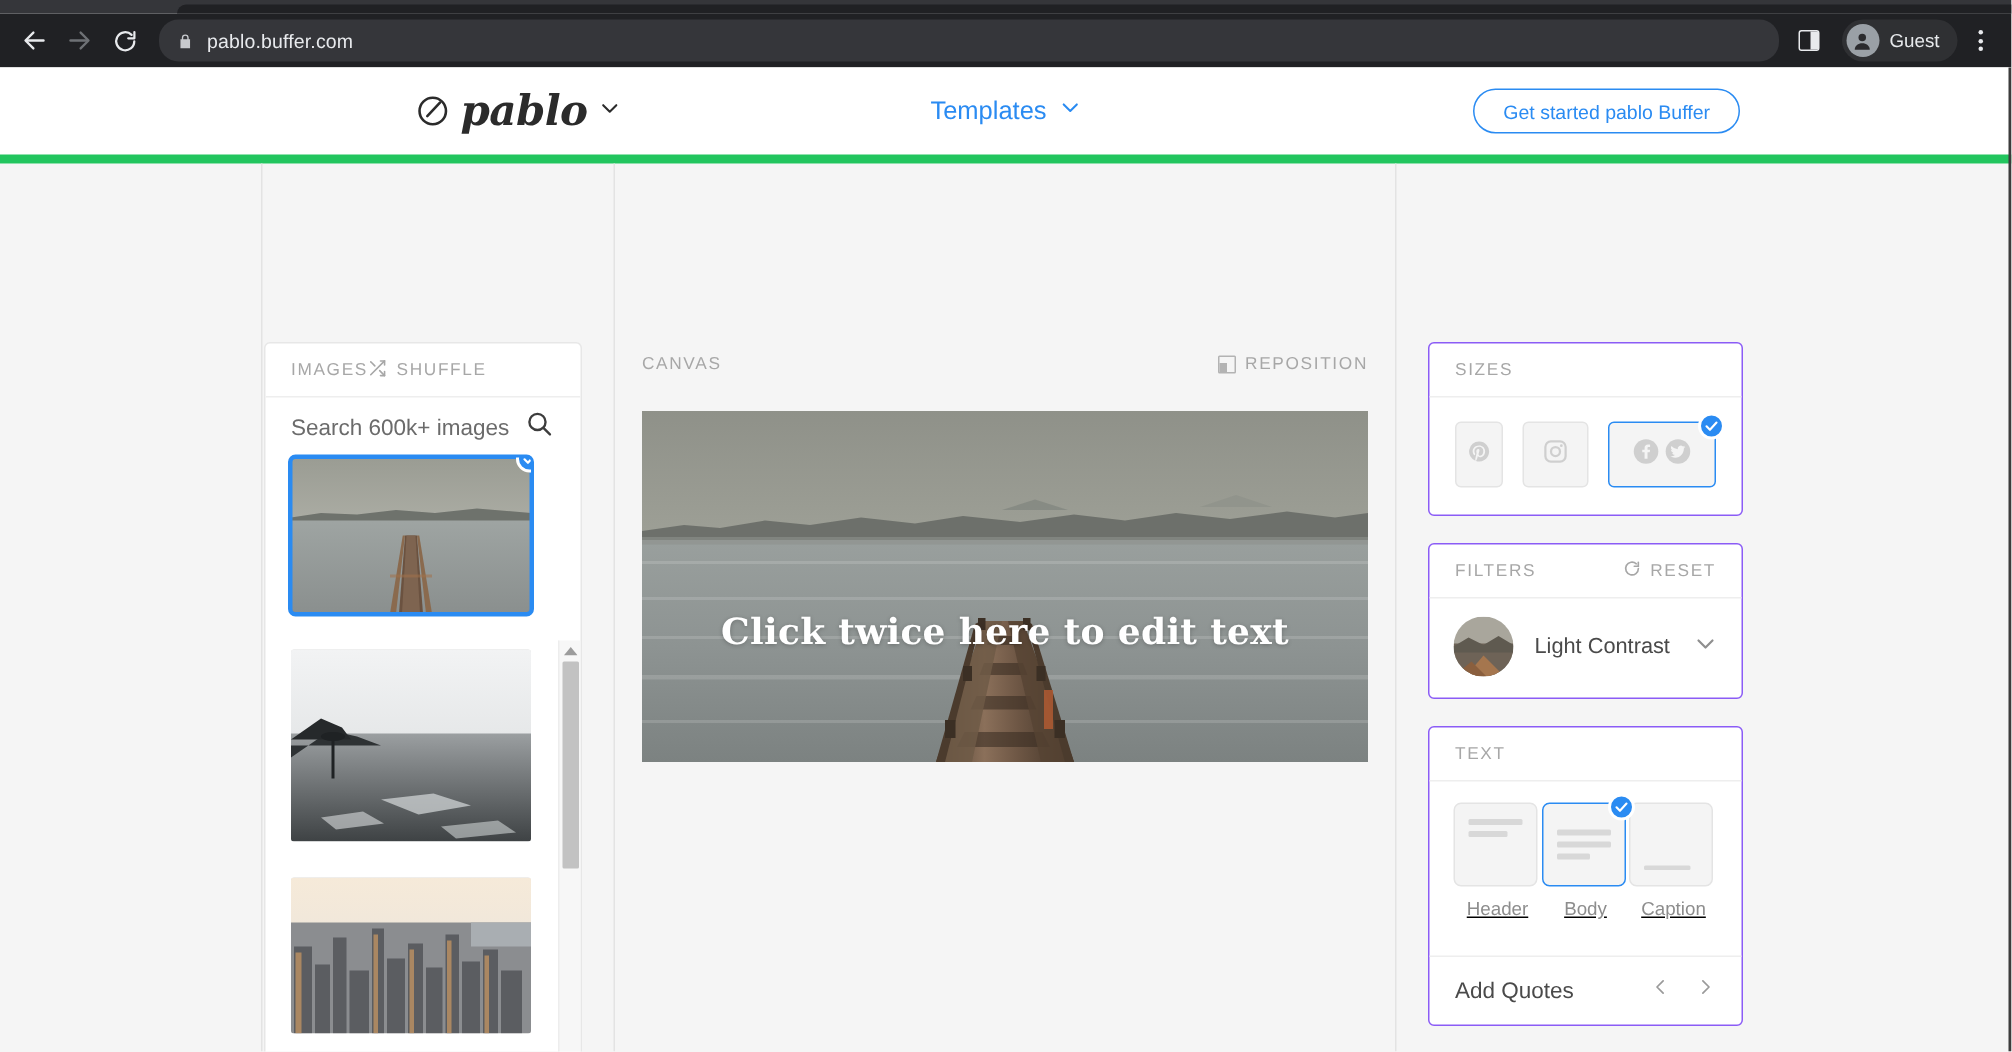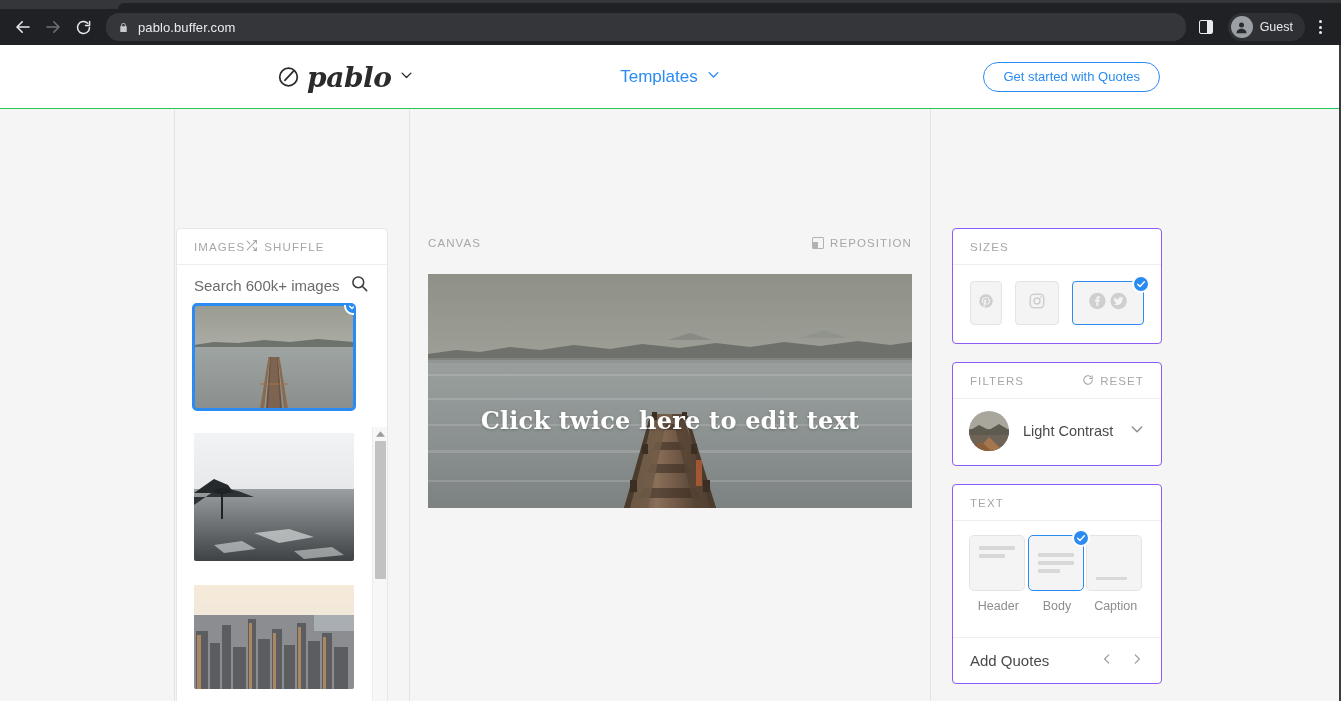--- a/index.html
+++ b/index.html
@@ -58,21 +58,21 @@
   }
   .guest-label { color: #e8eaed; font-size: 12.5px; }
   .kebab { width: 26px; height: 30px; display:flex; align-items:center; justify-content:center; }
   .kebab i { display:block; width:3px; height:3px; border-radius:50%; background:#e8eaed; margin:1.4px 0;}
   .kebab-inner{display:flex;flex-direction:column;align-items:center;}
 
   
   .page { width: 1341px; height: 656px; background: #f5f5f5; position: relative; }
   .appbar {
     height: 64px; background: #fff; display: flex; align-items: center;
-    position: relative; border-bottom: 1px solid #22c55e;
+    position: relative; border-bottom: 6px solid #22c55e;
   }
   .brand {
     position: absolute; left: 277px; top: 50%; transform: translateY(-50%);
     display: flex; align-items: center; gap: 7px;
   }
   .brand-mark { width: 23px; height: 23px; flex:0 0 auto; }
   .brand-name {
     font-family: "DejaVu Serif", serif; font-style: italic; font-weight: 700;
     font-size: 28px; color: #2b2b2b; letter-spacing: -0.4px;
   }
@@ -187,21 +187,21 @@
   .size-ig  { width: 44px; height: 44px; }
   .size-fbtw{ width: 72px; height: 44px; }
   .size-opt.selected { border: 1.5px solid #2a8bf2; background:#f4f4f4; }
 
   .filters-body { display:flex; align-items:center; padding: 12px 16px 14px 16px; gap: 14px; }
   .filter-thumb { width:40px; height:40px; border-radius:50%; overflow:hidden; flex:0 0 auto; }
   .filter-name { font-size: 14.5px; color:#4a4a4a; flex:1 1 auto; }
 
   .text-body { padding: 14px 16px 10px 16px; }
   .text-opts { display:flex; justify-content:space-between; }
-  .text-opt { width: 80px; }
+  .text-opt { width: 80px; text-decoration: underline; }
   .text-tile {
     width:56px; height:56px; background:#f4f4f4; border:1px solid #e4e4e4; border-radius:5px;
     position:relative; padding: 10px 9px; display:flex; flex-direction:column; gap:4px;
   }
   .text-tile.selected { border: 1.5px solid #2a8bf2; }
   .ln { height:4px; background:#d8d8d8; border-radius:1px; }
   .tl-center { justify-content:center; }
   .tl-bottom { justify-content:flex-end; }
   .text-cap { text-align:center; font-size:12.5px; color:#8d8d8d; margin-top:8px; }
   .quotes-row {
@@ -297,21 +297,21 @@
 
     <div class="templates">
       <span>Templates</span>
       <span class="chev">
         <svg width="15" height="15" viewBox="0 0 24 24" fill="none" stroke="#2a8bf2" stroke-width="2.2" stroke-linecap="round" stroke-linejoin="round">
             <polyline points="5 9 12 16 19 9"></polyline>
           </svg>
       </span>
     </div>
 
-    <div class="cta">Get started with Quotes</div>
+    <div class="cta">Get started pablo Buffer</div>
   </div>
 
   <div class="workspace">
     <div class="vdiv" style="left:174px"></div>
     <div class="vdiv" style="left:409px"></div>
     <div class="vdiv" style="left:930px"></div>
 
     <div class="images-card">
       <div class="images-head">
         <span class="sec-label">IMAGES</span>

